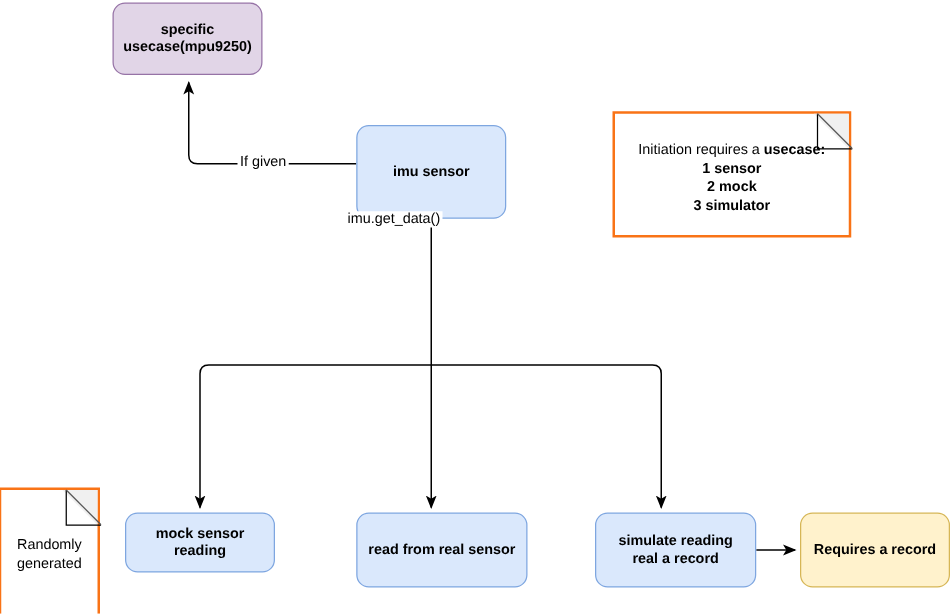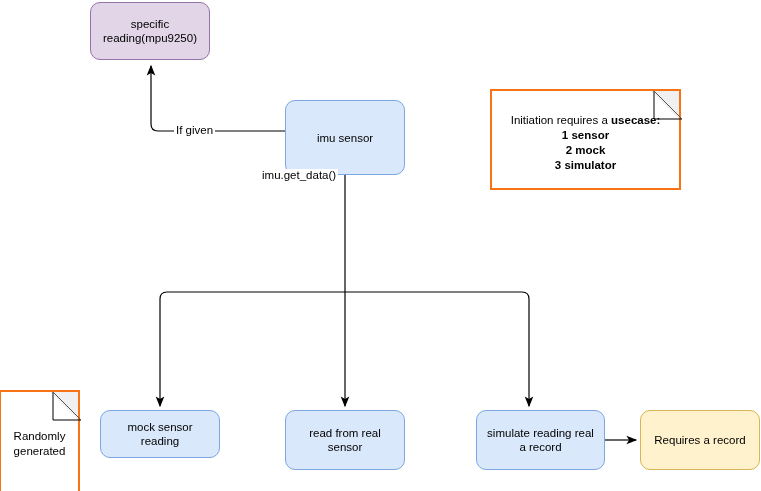--- a/index.html
+++ b/index.html
@@ -24,20 +24,21 @@
     align-items: center;
     justify-content: center;
     text-align: center;
     font-size: 11.5px;
     line-height: 14px;
     color: #000000;
     border-radius: 10px;
     border-width: 1px;
     border-style: solid;
     padding: 2px 6px;
+    font-weight: bold;
   }
   .node-purple {
     background: #e1d5e7;
     border-color: #9673a6;
   }
   .node-blue {
     background: #dae8fc;
     border-color: #7ea6e0;
   }
   .node-yellow {
@@ -68,20 +69,21 @@
     height: 0;
   }
   .edge-label {
     position: absolute;
     font-size: 11.5px;
     line-height: 13px;
     color: #000000;
     background: #ffffff;
     white-space: nowrap;
     padding: 0 2px;
+    margin-left: 16px;
   }
   svg.wires {
     position: absolute;
     left: 0;
     top: 0;
     width: 761px;
     height: 491px;
     overflow: visible;
   }
   .bold { font-weight: bold; }
@@ -107,33 +109,33 @@
     <path d="M345,292 L345,406" fill="none" stroke="#000000" stroke-width="1.2" marker-end="url(#arrow)"></path>
 
     <path d="M345,292 Q350,292 357,292 L522,292 Q529,292 529,299 L529,406" fill="none" stroke="#000000" stroke-width="1.2" marker-end="url(#arrow)"></path>
 
     <path d="M605,440 L636,440" fill="none" stroke="#000000" stroke-width="1.2" marker-end="url(#arrow)"></path>
   </svg>
 
   <div class="node node-purple" style="left:90px; top:2px; width:120px; height:58px;">
     <div>
       <span>specific</span><br>
-      <span>reading(mpu9250)</span>
+      <span>usecase(mpu9250)</span>
     </div>
   </div>
 
   <div class="node node-blue" style="left:285px; top:100px; width:120px; height:75px;">
     <span>imu sensor</span>
   </div>
 
   <div class="node node-blue" style="left:100px; top:410px; width:120px; height:48px;">
     <span>mock sensor reading</span>
   </div>
 
-  <div class="node node-blue" style="left:285px; top:410px; width:120px; height:60px;">
+  <div class="node node-blue" style="left:285px; top:410px; width:137px; height:60px;">
     <span>read from real sensor</span>
   </div>
 
   <div class="node node-blue" style="left:476px; top:410px; width:129px; height:60px;">
     <div>
       <span>simulate reading real</span>
       <span>a record</span>
     </div>
   </div>
 

